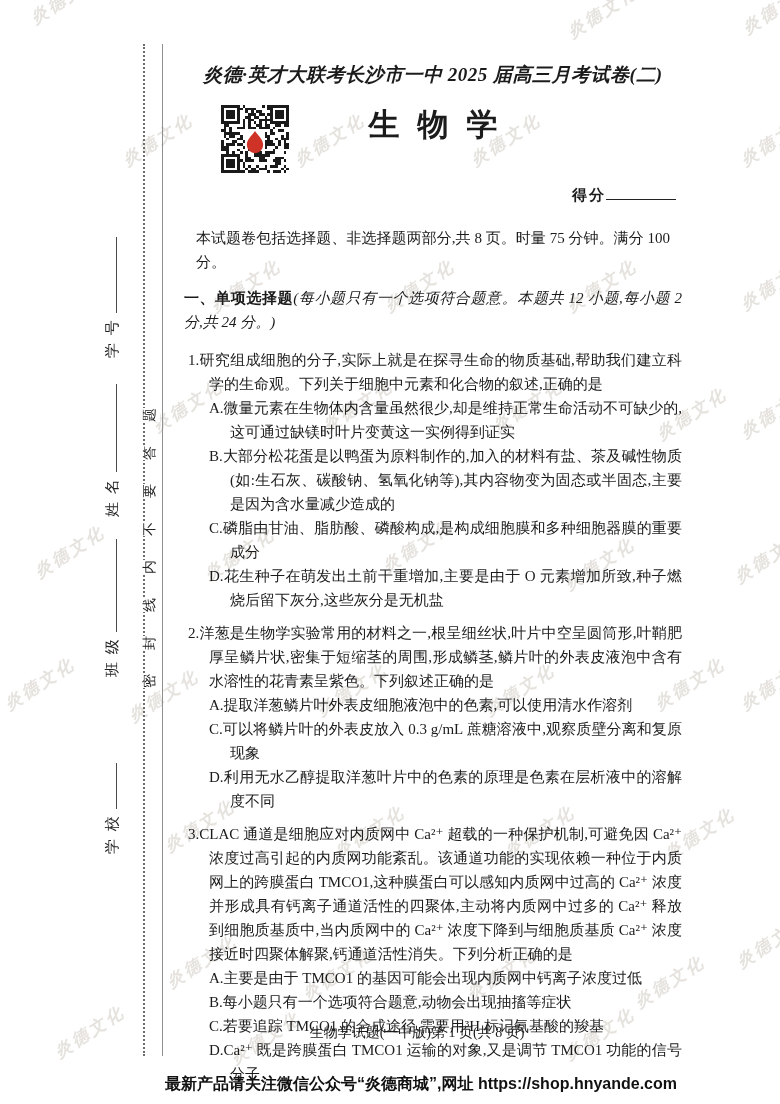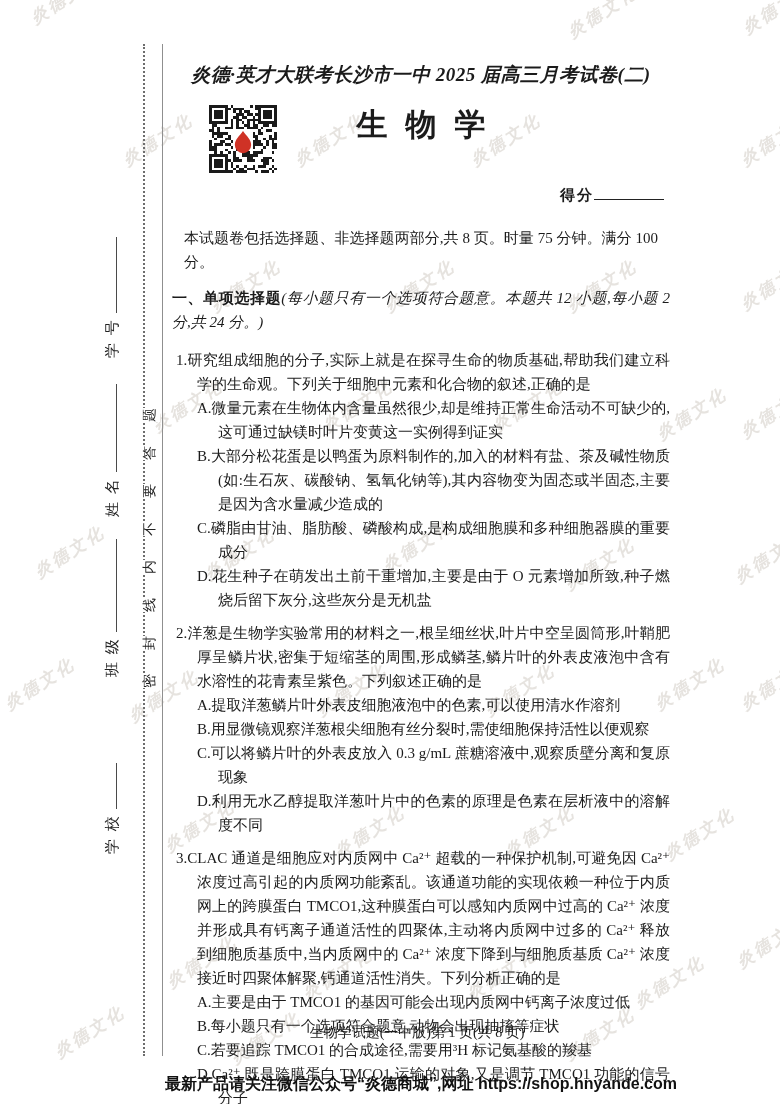--- a/index.html
+++ b/index.html
@@ -24,21 +24,21 @@
     position:absolute;left:103px;transform:rotate(-90deg);transform-origin:0 0;
     white-space:nowrap;font-size:15px;letter-spacing:2px;color:#222;z-index:2;
   }
   .vlabel .uline{display:inline-block;border-bottom:1.3px solid #4a4a4a;height:5px;margin-left:5px;}
   .seal{
     position:absolute;left:140px;top:688px;transform:rotate(-90deg);transform-origin:0 0;
     white-space:nowrap;font-size:14px;color:#222;z-index:2;
   }
   .seal span{background:#fff;display:inline-block;padding:1px 0;margin-right:24px;}
   
-  .content{position:absolute;left:172px;top:42px;width:498px;z-index:2;}
+  .content{position:absolute;left:184px;top:42px;width:498px;z-index:2;}
   .title{
     text-align:center;font-size:19px;font-weight:bold;font-style:italic;
     margin-top:20px;letter-spacing:0.5px;white-space:nowrap;
   }
   .qr-wrap{position:absolute;left:37px;top:63px;width:68px;height:68px;}
   .subject{
     text-align:center;font-size:31px;font-weight:bold;letter-spacing:18px;
     padding-left:18px;margin-top:16px;
   }
   .score-line{position:absolute;left:388px;top:144px;font-size:15px;font-weight:bold;letter-spacing:2px;}
@@ -345,21 +345,20 @@
         <div class="q">
           <div class="stem">1.研究组成细胞的分子,实际上就是在探寻生命的物质基础,帮助我们建立科学的生命观。下列关于细胞中元素和化合物的叙述,正确的是</div>
           <div class="opt">A.微量元素在生物体内含量虽然很少,却是维持正常生命活动不可缺少的,这可通过缺镁时叶片变黄这一实例得到证实</div>
           <div class="opt">B.大部分松花蛋是以鸭蛋为原料制作的,加入的材料有盐、茶及碱性物质(如:生石灰、碳酸钠、氢氧化钠等),其内容物变为固态或半固态,主要是因为含水量减少造成的</div>
           <div class="opt">C.磷脂由甘油、脂肪酸、磷酸构成,是构成细胞膜和多种细胞器膜的重要成分</div>
           <div class="opt">D.花生种子在萌发出土前干重增加,主要是由于 O 元素增加所致,种子燃烧后留下灰分,这些灰分是无机盐</div>
         </div>
         <div class="q">
           <div class="stem">2.洋葱是生物学实验常用的材料之一,根呈细丝状,叶片中空呈圆筒形,叶鞘肥厚呈鳞片状,密集于短缩茎的周围,形成鳞茎,鳞片叶的外表皮液泡中含有水溶性的花青素呈紫色。下列叙述正确的是</div>
           <div class="opt">A.提取洋葱鳞片叶外表皮细胞液泡中的色素,可以使用清水作溶剂</div>
-          <div class="opt">B.用显微镜观察洋葱根尖细胞有丝分裂时,需使细胞保持活性以便观察</div>
           <div class="opt">C.可以将鳞片叶的外表皮放入 0.3 g/mL 蔗糖溶液中,观察质壁分离和复原现象</div>
           <div class="opt">D.利用无水乙醇提取洋葱叶片中的色素的原理是色素在层析液中的溶解度不同</div>
         </div>
         <div class="q">
           <div class="stem">3.CLAC 通道是细胞应对内质网中 Ca²⁺ 超载的一种保护机制,可避免因 Ca²⁺ 浓度过高引起的内质网功能紊乱。该通道功能的实现依赖一种位于内质网上的跨膜蛋白 TMCO1,这种膜蛋白可以感知内质网中过高的 Ca²⁺ 浓度并形成具有钙离子通道活性的四聚体,主动将内质网中过多的 Ca²⁺ 释放到细胞质基质中,当内质网中的 Ca²⁺ 浓度下降到与细胞质基质 Ca²⁺ 浓度接近时四聚体解聚,钙通道活性消失。下列分析正确的是</div>
           <div class="opt">A.主要是由于 TMCO1 的基因可能会出现内质网中钙离子浓度过低</div>
           <div class="opt">B.每小题只有一个选项符合题意,动物会出现抽搐等症状</div>
           <div class="opt">C.若要追踪 TMCO1 的合成途径,需要用³H 标记氨基酸的羧基</div>
           <div class="opt">D.Ca²⁺ 既是跨膜蛋白 TMCO1 运输的对象,又是调节 TMCO1 功能的信号分子</div>
         </div>

